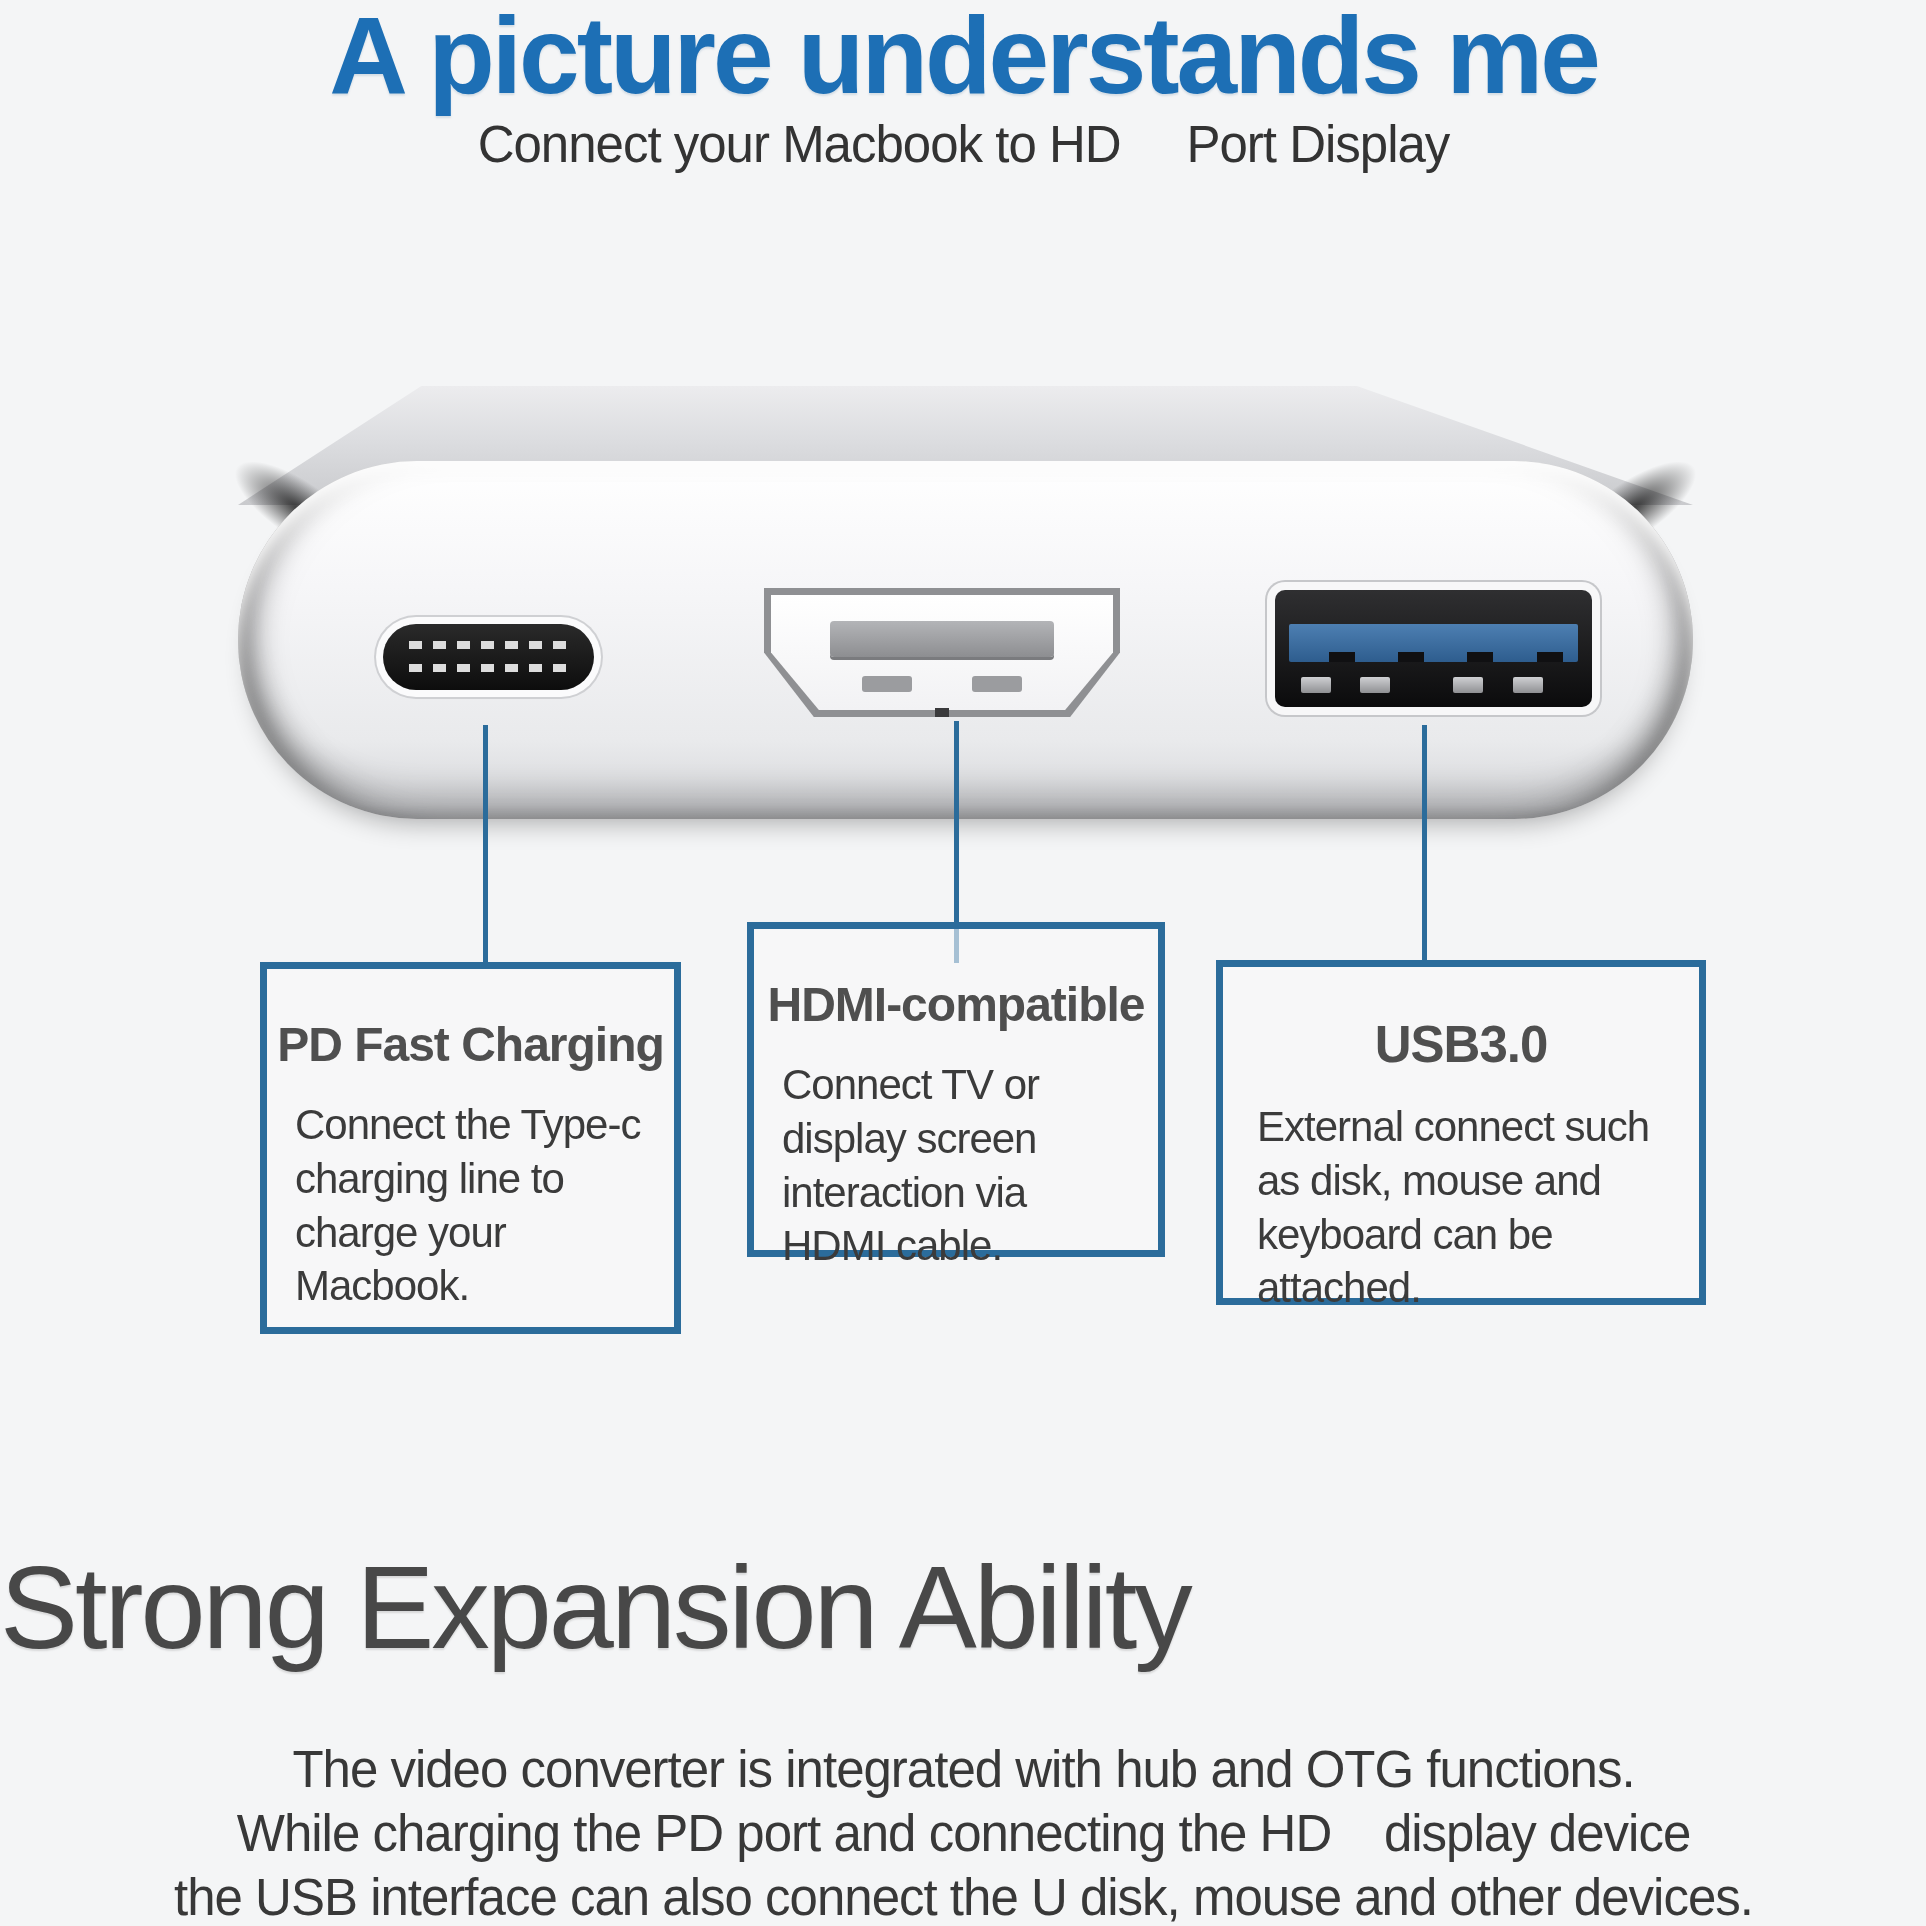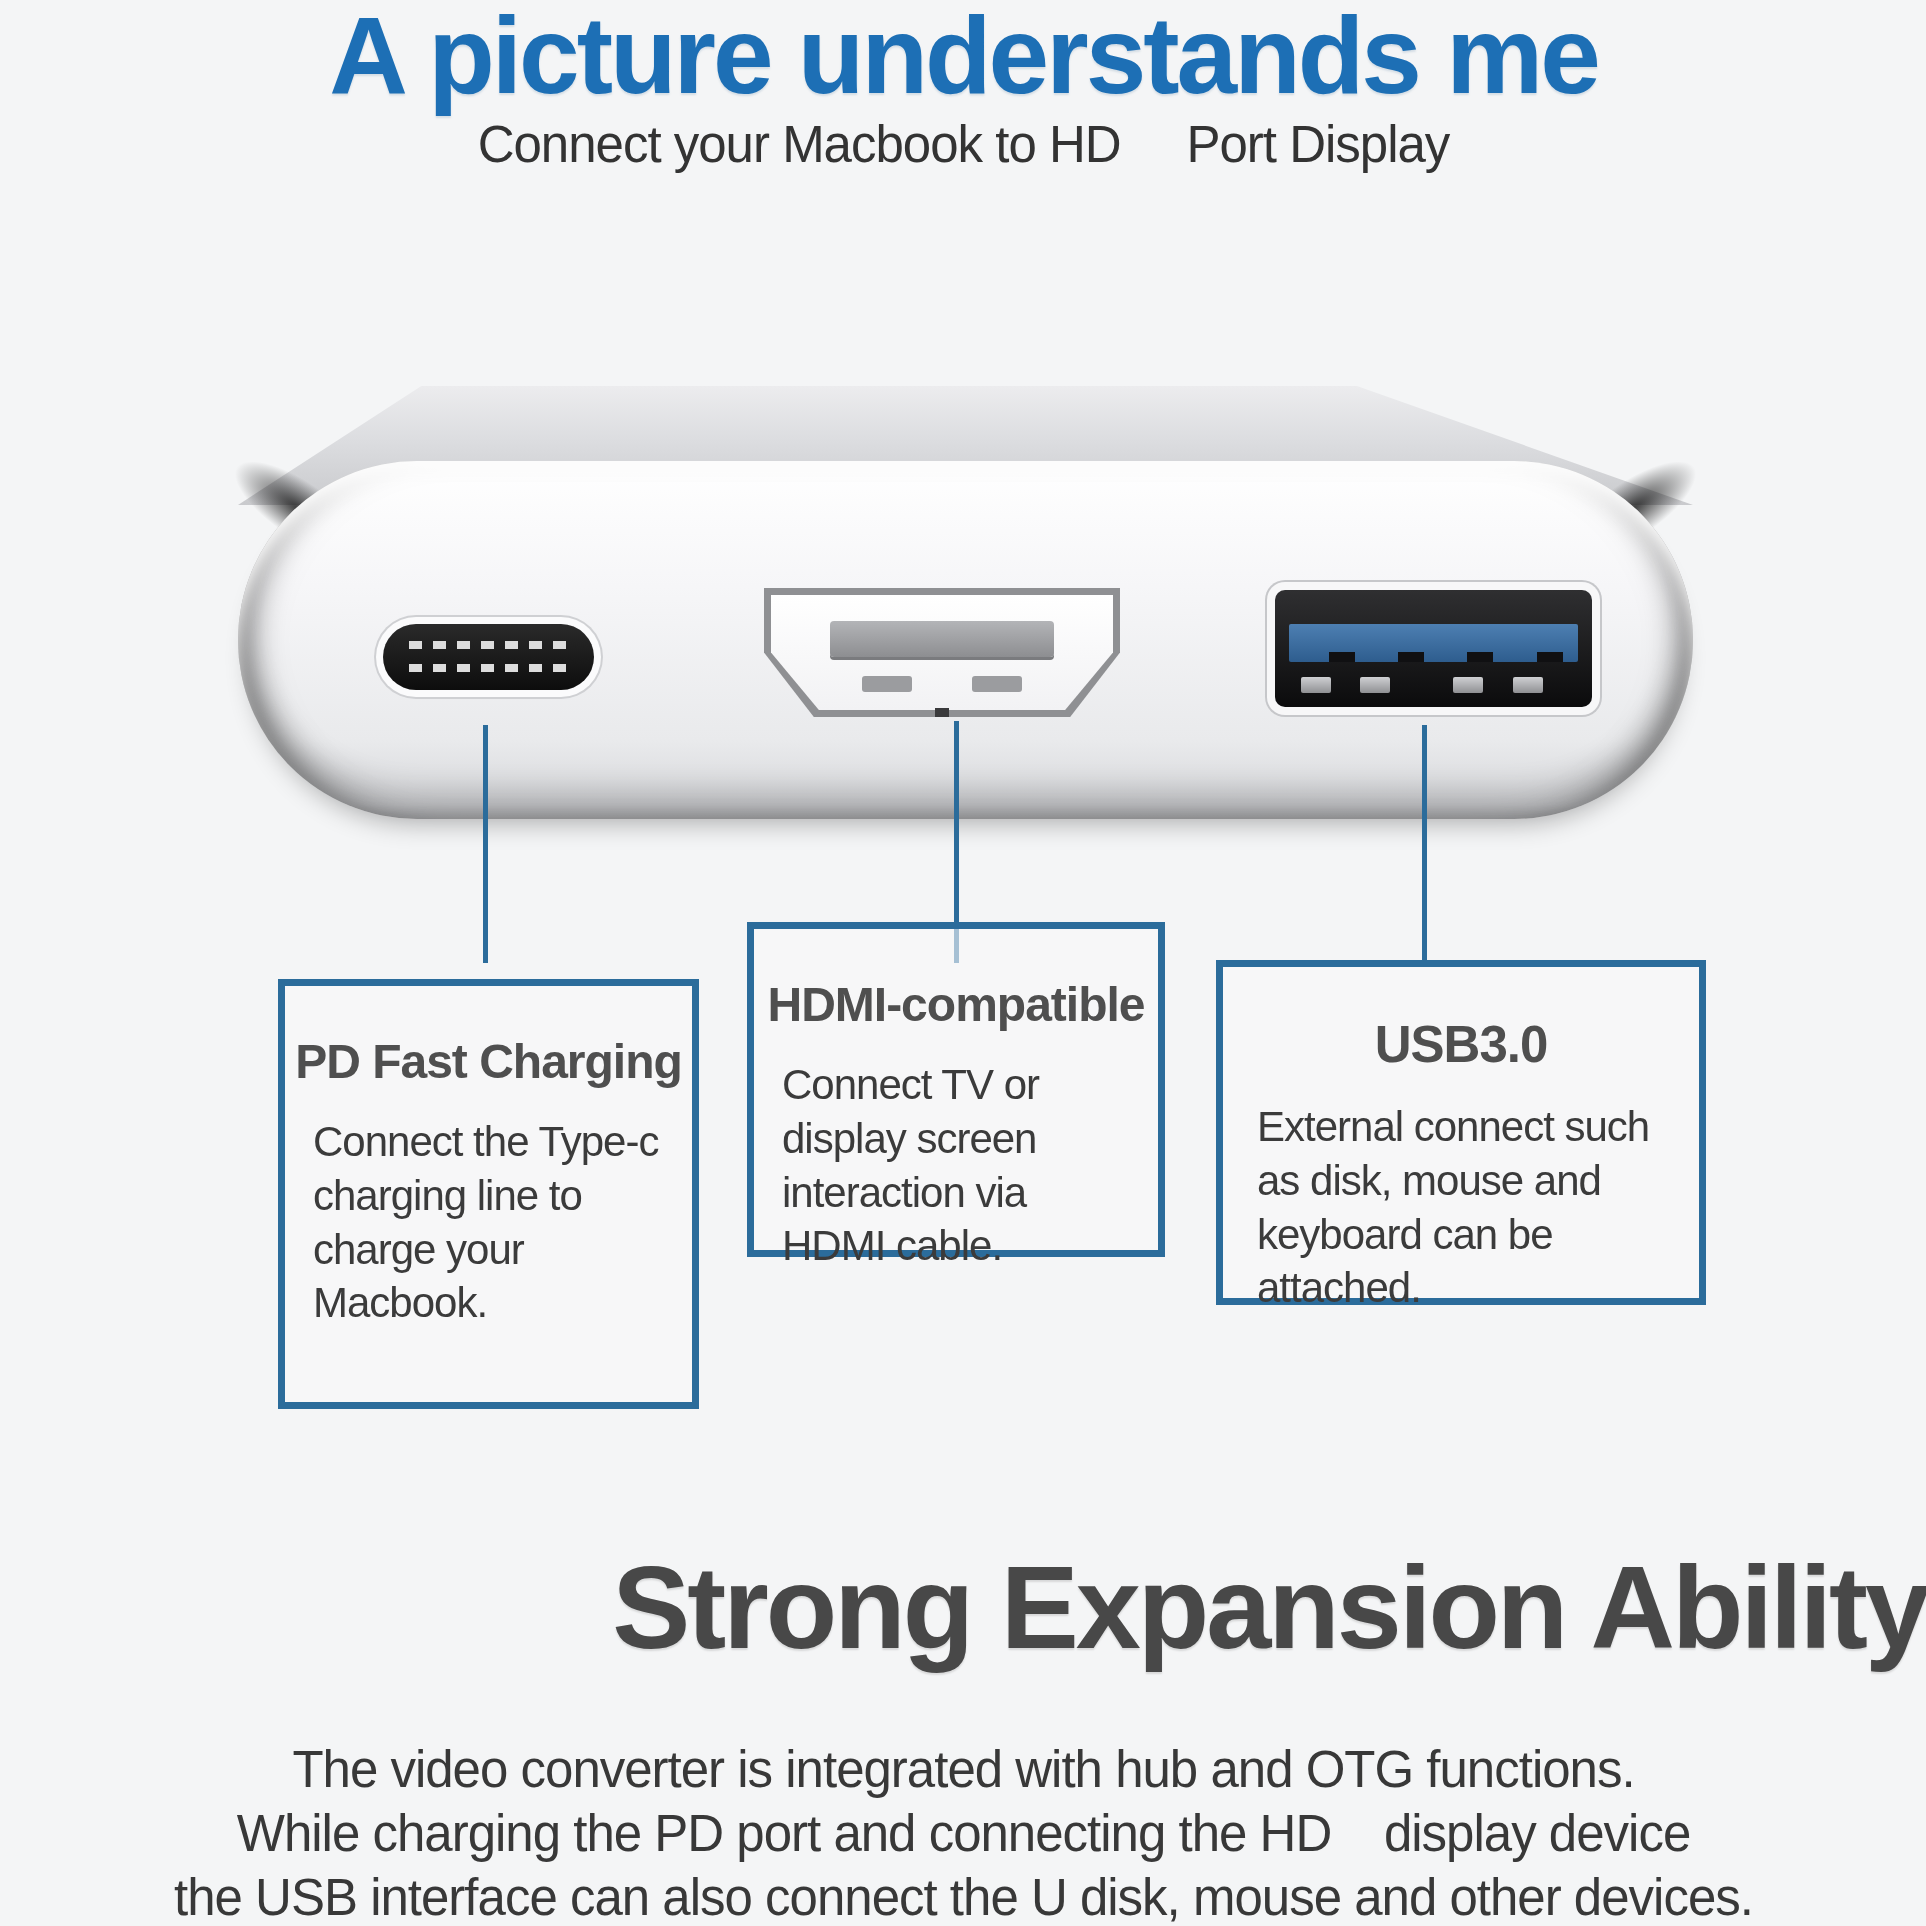--- a/index.html
+++ b/index.html
@@ -131,43 +131,43 @@
   .cline.l2{left:954px;top:721px;height:242px;}
   .cline.l3{left:1422px;top:725px;height:238px;}
 
   
   .callout{
     position:absolute;
     border:7px solid #2b6c9b;
     background:rgba(248,249,250,.6);
     box-sizing:border-box;
   }
-  .callout.c1{left:278px;top:962px;width:421px;height:430px;margin-top:17px;}
+  .callout.c1{left:260px;top:962px;width:421px;height:372px;}
   .callout.c2{left:747px;top:922px;width:418px;height:335px;}
   .callout.c3{left:1216px;top:960px;width:490px;height:345px;}
   .callout-title{
     margin-top:48px;
     text-align:center;
     font-size:48px;font-weight:bold;letter-spacing:-1px;
     color:#4f4f4f;
   }
   .callout.c3 .callout-title{font-size:51px;}
   .callout-body{
     margin-top:26px;
     padding-left:28px;padding-right:24px;
     font-size:42px;line-height:1.28;letter-spacing:-1px;
     color:#3b3b3b;
   }
   .callout.c3 .callout-body{padding-left:34px;}
 
   
   .expansion-heading{
     position:absolute;left:0;top:1540px;width:100%;
-    text-align:right;
-    font-size:117px;font-weight:bold;letter-spacing:-3px;
+    text-align:left;
+    font-size:117px;font-weight:normal;letter-spacing:-3px;
     color:#484848;
     text-shadow:0 2px 2px rgba(0,0,0,.12);
   }
   .expansion-par{
     position:absolute;left:0;top:1738px;width:100%;
     text-align:center;
     font-size:51px;line-height:64px;letter-spacing:-1px;
     color:#383838;
   }
   .expansion-par .pline{white-space:nowrap;}

